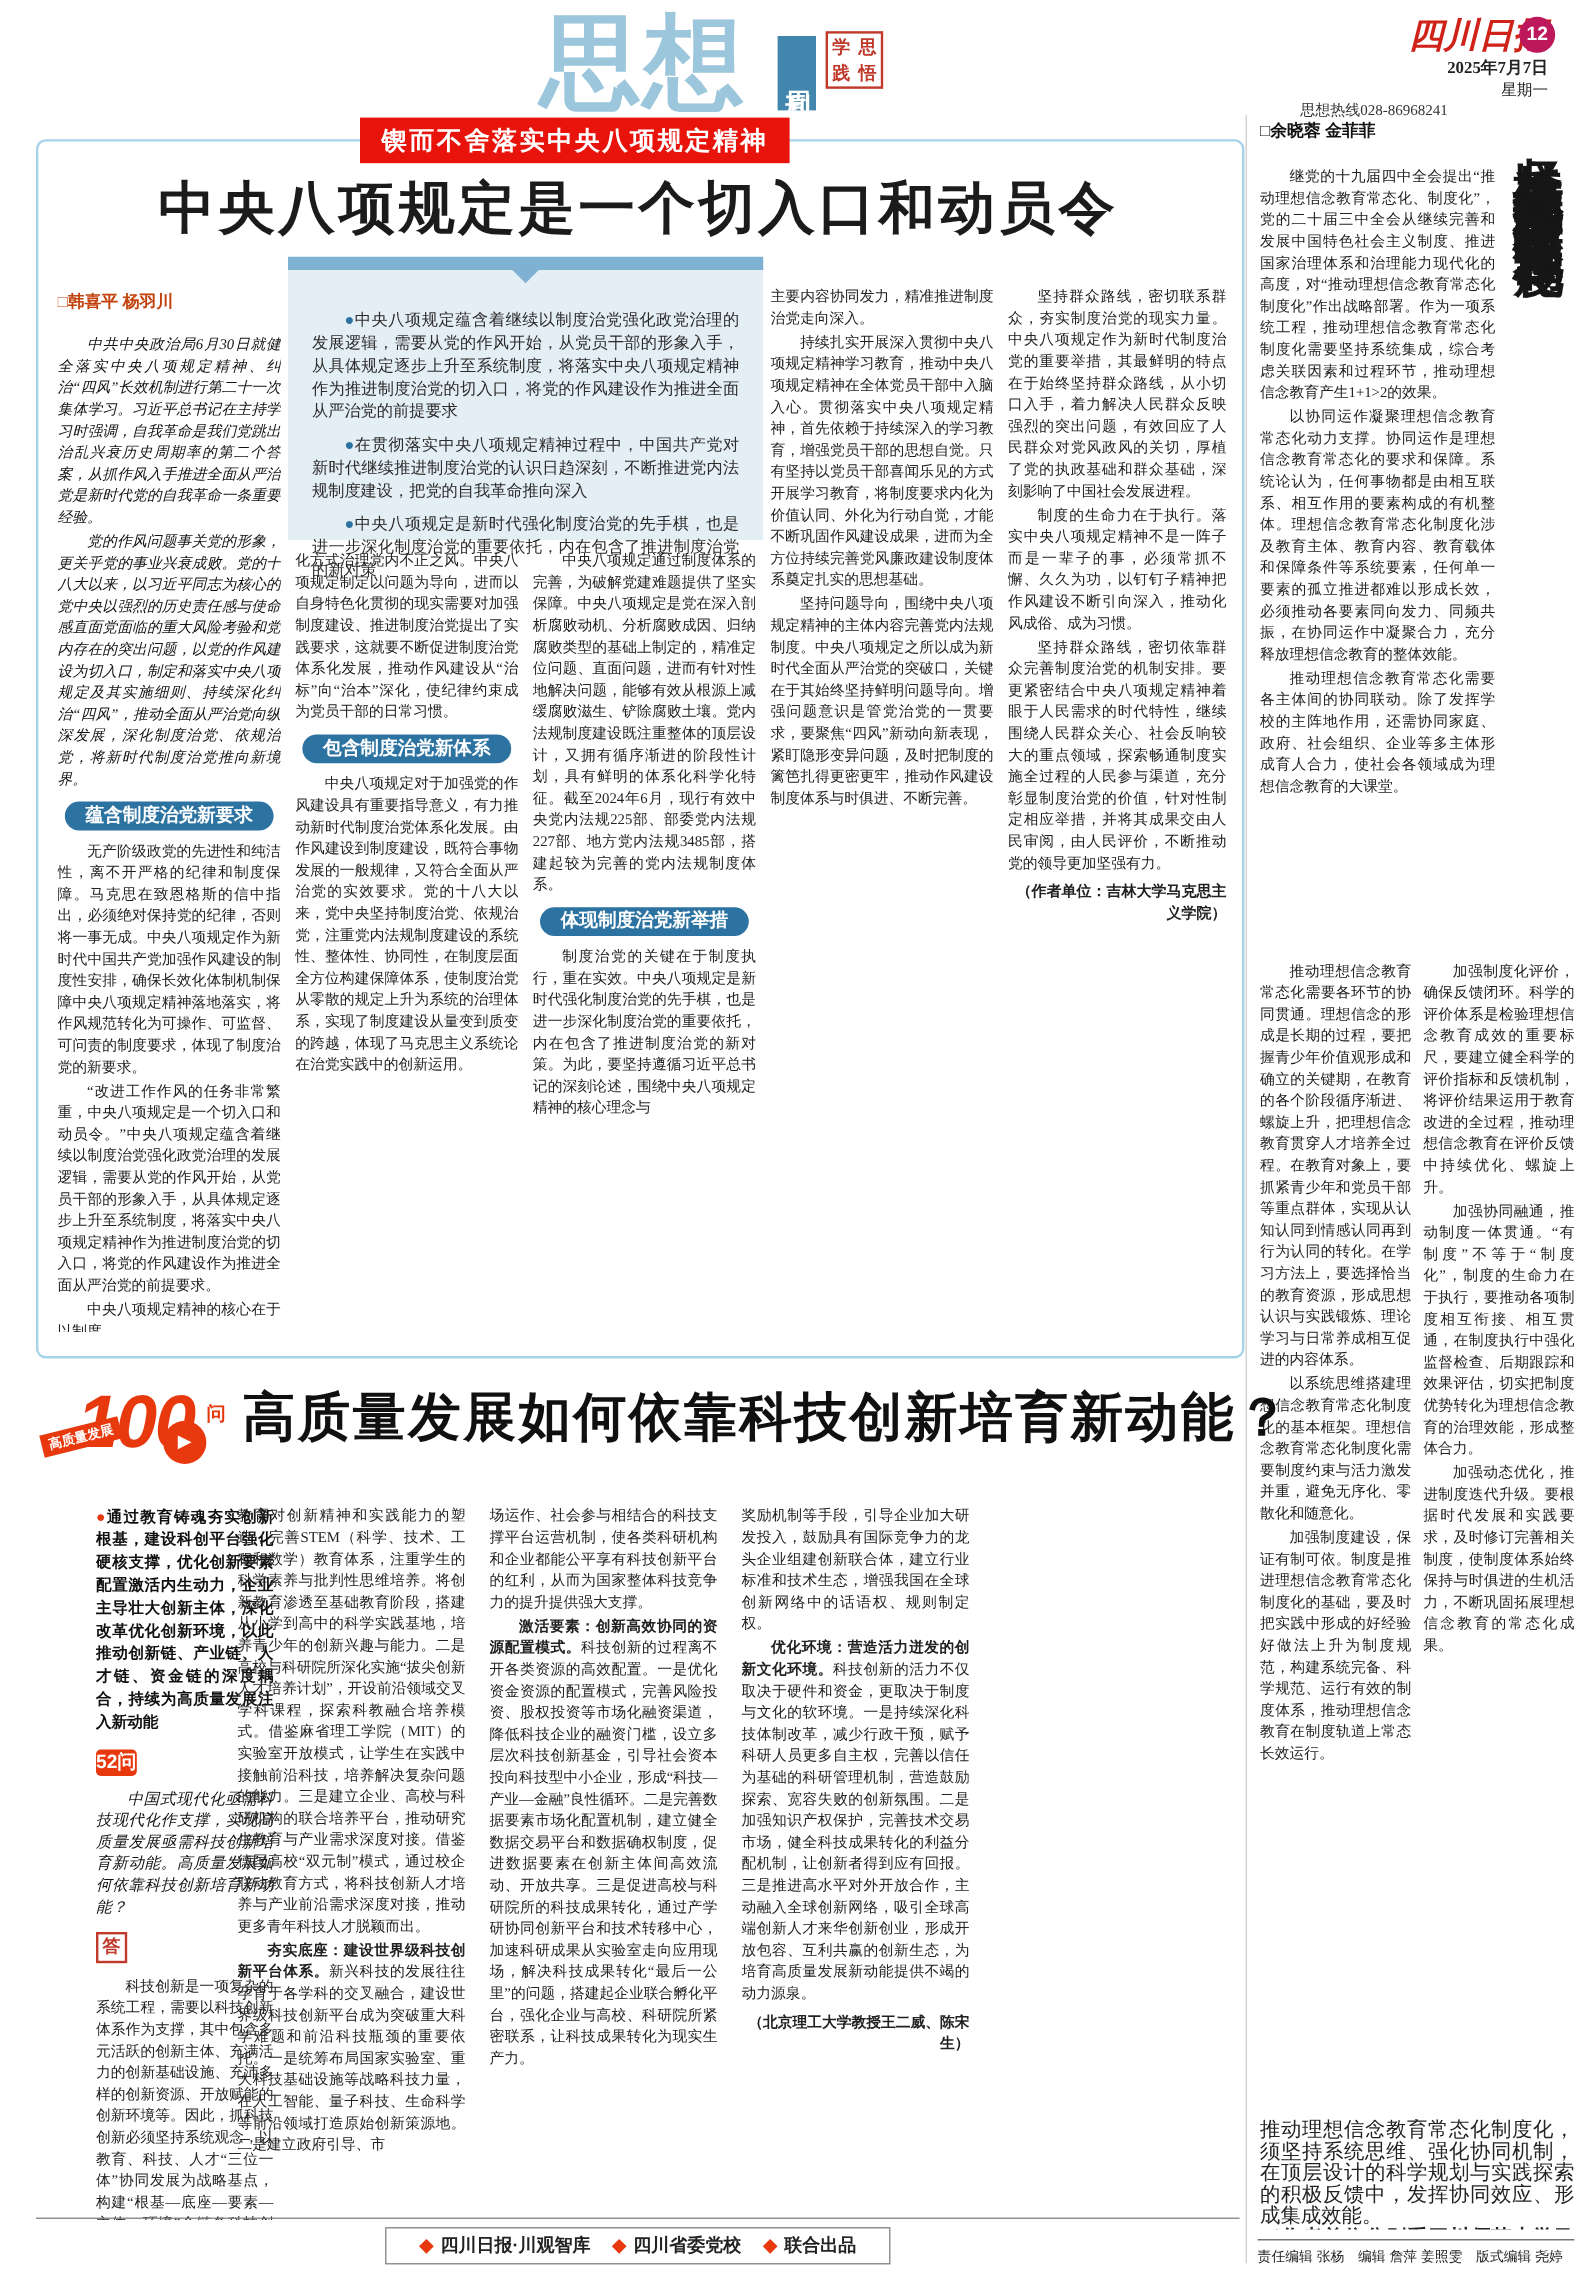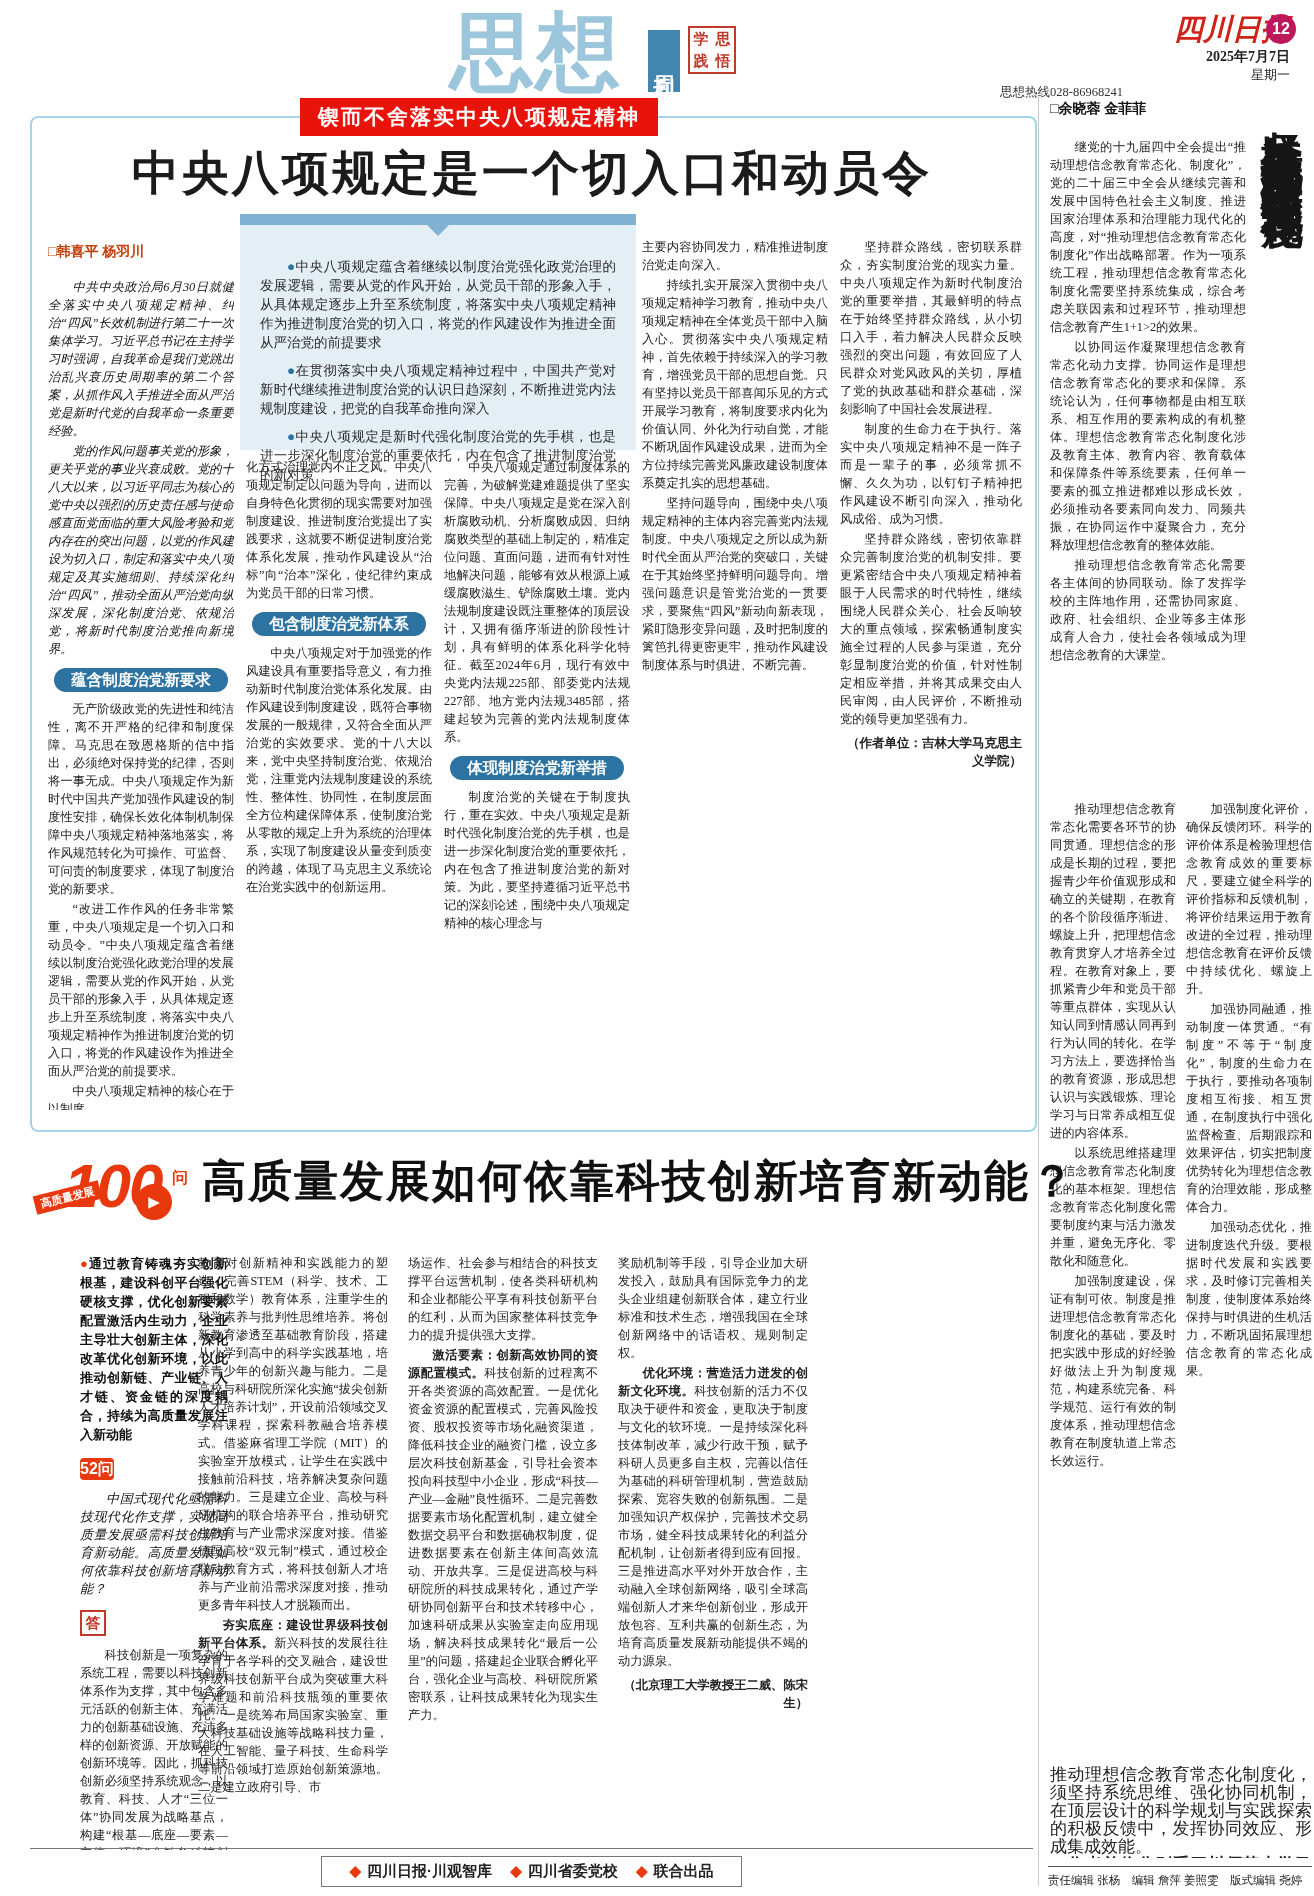--- a/index.html
+++ b/index.html
@@ -15,21 +15,21 @@
   .logo-seal{left:688px;top:26px;width:44px;height:44px;border:2px solid #bf3a2b;
     display:grid;grid-template-columns:1fr 1fr;place-items:center;color:#bf3a2b;
     font-weight:700;font-size:15px;background:#fff;}
   .masthead{left:1150px;top:10px;width:140px;text-align:right;color:#cf2219;
     font-size:29px;font-weight:700;font-style:italic;font-family:"Liberation Serif",serif;}
   .page-circle{left:1266px;top:14px;width:30px;height:30px;border-radius:50%;background:#be185d;
     color:#fff;font-family:"Liberation Sans",sans-serif;font-size:16px;font-weight:700;
     text-align:center;line-height:30px;}
   .date1{left:1050px;top:48px;width:240px;text-align:right;font-size:14px;font-weight:700;color:#222;}
   .date2{left:1050px;top:66px;width:240px;text-align:right;font-size:13px;color:#222;}
-  .hotline{left:1000px;top:84px;width:290px;text-align:left;font-size:12.5px;color:#333;}
+  .hotline{left:1000px;top:84px;width:290px;text-align:center;font-size:12.5px;color:#333;}
   
   .main-box{left:30px;top:116px;width:1003px;height:1012px;border:2px solid #a5d3ea;border-radius:8px;}
   .banner{position:absolute;left:268px;top:-20px;background:#e8140c;color:#fff;
     font-family:"Liberation Sans",sans-serif;font-size:21px;font-weight:700;
     padding:5px 18px;letter-spacing:2px;white-space:nowrap;}
   .headline{position:absolute;left:35px;top:24px;width:930px;text-align:center;
     font-family:"Liberation Sans",sans-serif;font-size:47px;font-weight:900;color:#1b1b1b;
     letter-spacing:3px;white-space:nowrap;}
   .mcol{position:absolute;top:120px;height:872px;overflow:hidden;font-size:12.3px;line-height:18px;}
   .mcol p{margin:0 0 2px 0;text-indent:2em;text-align:justify;}

